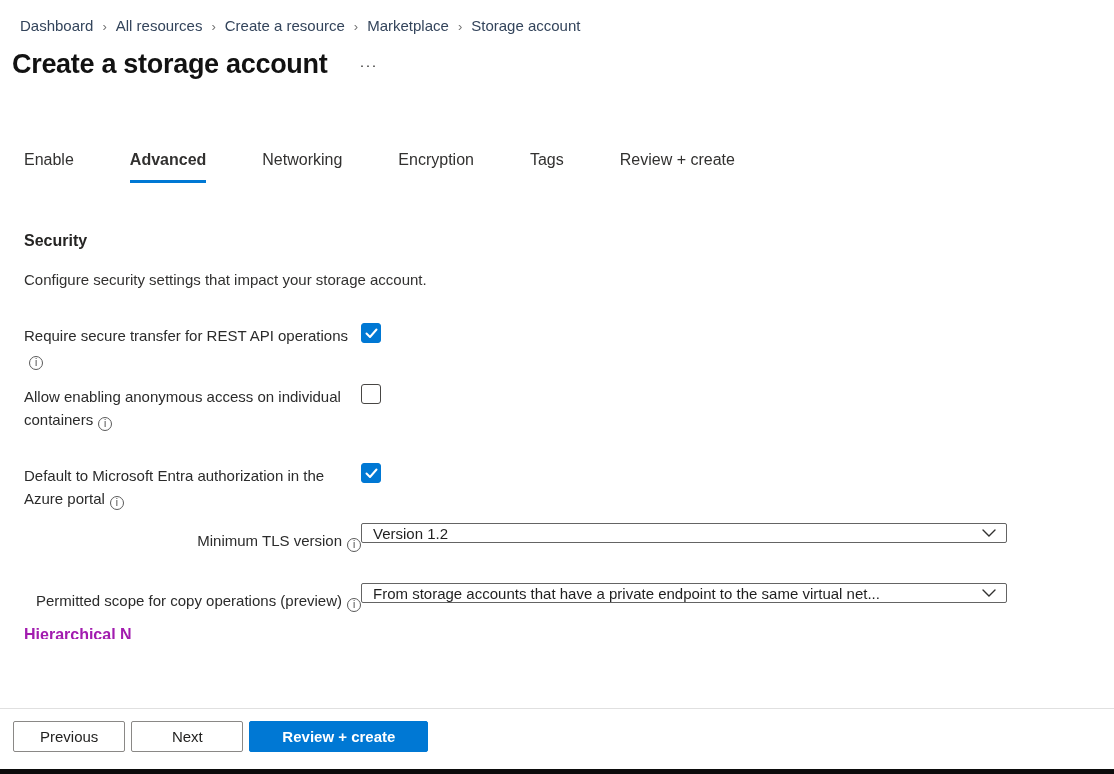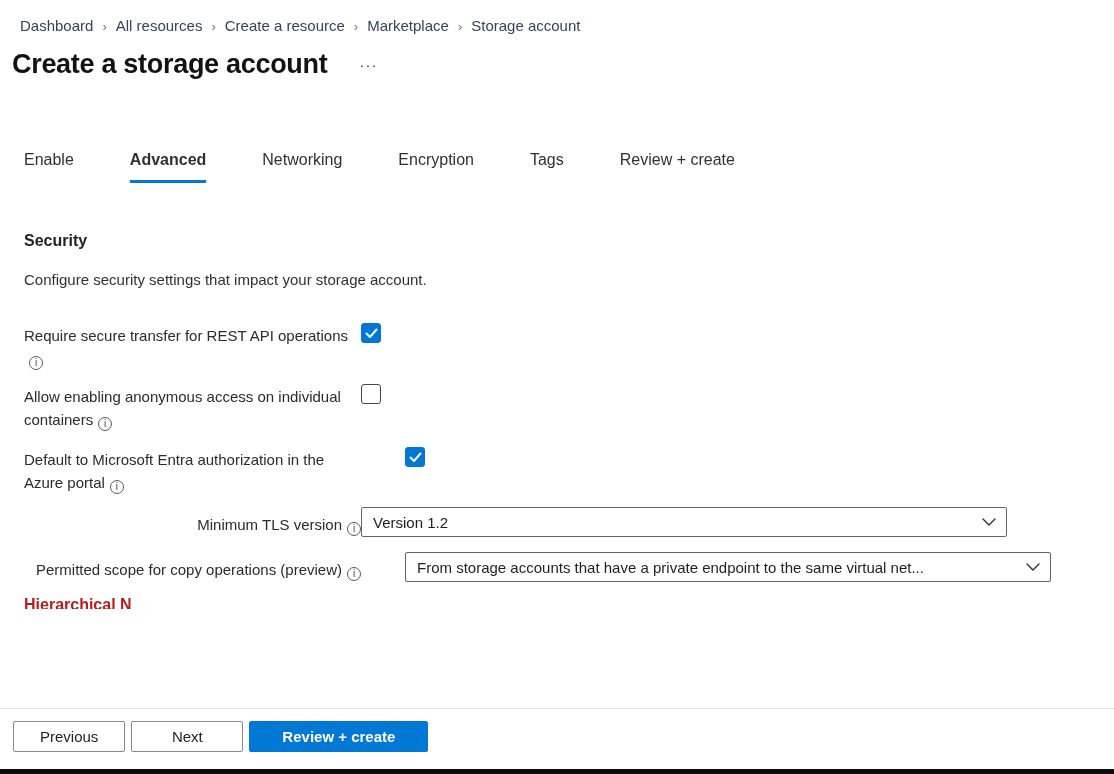--- a/index.html
+++ b/index.html
@@ -28,50 +28,50 @@
   .tab { margin-right:56px; padding-bottom:11px; font-size:16px; color:#323130; cursor:pointer; border-bottom:3px solid transparent; white-space:nowrap; }
   .tab.active { font-weight:700; border-bottom-color:#0078d4; }
 
   
   .section-title { margin:49px 0 0 24px; font-size:16px; font-weight:700; color:#252423; }
   .section-desc  { margin:21px 0 0 24px; font-size:15px; color:#323130; }
 
   
   .form { margin:34px 0 0 24px; }
   .form-row { display:flex; align-items:flex-start; margin-bottom:13px; }
-  .form-row.mt-lg { margin-top:15px;gap:44px; }
+  .form-row.mt-lg { margin-top:31px; }
   .form-label { width:337px; line-height:23px; font-size:15px; padding-top:2px; color:#2b2b2b; }
   .select-row .form-label { padding-top:6px;text-align:right; }
 
   .info-icon {
     display:inline-flex; align-items:center; justify-content:center;
     width:14px; height:14px; border:1px solid #5a5a5a; border-radius:50%;
     font-size:10px; line-height:1; color:#444; margin-left:5px;
     vertical-align:-2px; cursor:pointer; font-style:normal;
   }
 
   .checkbox {
     width:20px; height:20px; border:1px solid #484644; border-radius:3px;
     display:inline-flex; align-items:center; justify-content:center;
     background:#fff; cursor:pointer; margin-top:1px;
   }
   .checkbox .check { display:none; }
   .checkbox.checked { background:#0078d4; border-color:#0078d4; }
   .checkbox.checked .check { display:block; }
 
   .select {
-    width:646px; height:30px; border:1px solid #646464; border-radius:2px;
+    width:646px; height:20px; border:1px solid #646464; border-radius:2px;
     display:flex; align-items:center; justify-content:space-between;
     padding:0 10px 0 11px; cursor:pointer; background:#fff;
   }
   .select-value { font-size:15px; color:#1f1f1f; white-space:nowrap; overflow:hidden; }
   .select .chevron { flex:none; margin-left:8px; }
 
   
-  .clipped-heading { margin:14px 0 0 24px; height:13px; overflow:hidden; font-size:16px; font-weight:700; color:#b91c1c; }
+  .clipped-heading { margin:14px 0 0 24px; height:13px; overflow:hidden; font-size:16px; font-weight:700; color:#a21caf; }
 
   
   .footer {
     position:absolute; left:0; right:0; bottom:5px;
     border-top:1px solid #e0e0e0; background:#fff;
     padding:12px 0 17px 13px; display:flex; gap:6px;
   }
   .btn {
     height:31px; min-width:112px; padding:0 26px;
     background:#fff; border:1px solid #8a8886; border-radius:2px;

